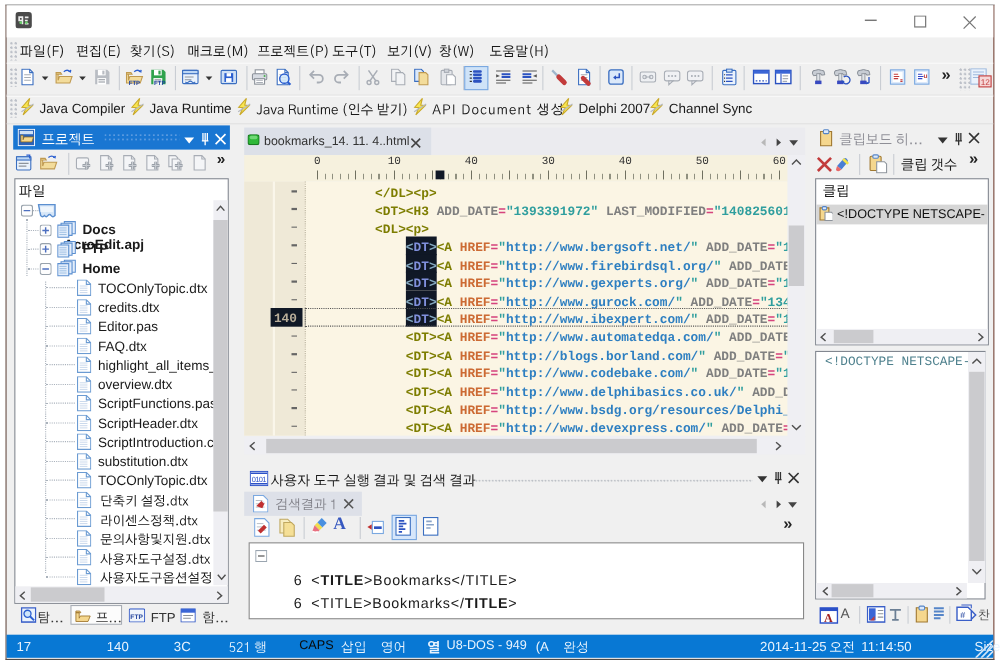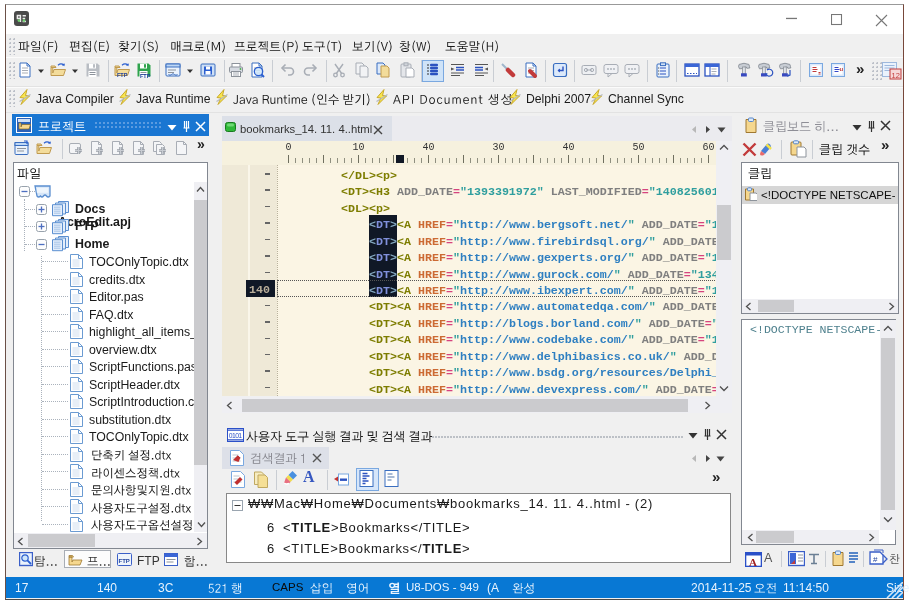--- a/index.html
+++ b/index.html
@@ -768,21 +768,20 @@
 <svg class="ab" style="left:384px;top:470px;" width="18" height="18" viewBox="0 0 18 18">
       <rect x="1" y="0.5" width="13" height="16" fill="#fff" stroke="#3a6ec0"></rect>
       <path d="M3.5 4h5M3.5 7h7M3.5 10h4" stroke="#8aa4c8" stroke-width="1.5"></path>
     </svg>
 <div class="ab" style="left:712px;top:468px;font:bold 15px 'Liberation Sans',sans-serif;color:#222;white-space:pre;">»</div>
 <div class="ab" style="left:226px;top:493px;width:505px;height:70px;background:#fff;border:1px solid #888"></div>
 <svg class="ab" style="left:232px;top:500px;" width="11" height="11" viewBox="0 0 11 11">
       <rect x="0.5" y="0.5" width="10" height="10" fill="#fff" stroke="#9aa5b0"></rect>
       <path d="M2.5 5.5h6" stroke="#333"></path>
     </svg>
-<div class="ab" style="left:248px;top:496px;font:normal 13px 'Liberation Sans',sans-serif;color:#1a1a1a;white-space:pre;letter-spacing:0.75px">₩₩Mac₩Home₩Documents₩bookmarks_14. 11. 4..html - (2)</div>
 <div class="ab" style="left:267px;top:520px;font:normal 13px 'Liberation Sans',sans-serif;color:#1a1a1a;white-space:pre;">6</div>
 <div class="ab" style="left:283px;top:520px;font:normal 13px 'Liberation Sans',sans-serif;color:#1a1a1a;white-space:pre;letter-spacing:0.7px">&lt;<b>TITLE</b>&gt;Bookmarks&lt;/TITLE&gt;</div>
 <div class="ab" style="left:267px;top:541px;font:normal 13px 'Liberation Sans',sans-serif;color:#1a1a1a;white-space:pre;">6</div>
 <div class="ab" style="left:283px;top:541px;font:normal 13px 'Liberation Sans',sans-serif;color:#1a1a1a;white-space:pre;letter-spacing:0.7px">&lt;TITLE&gt;Bookmarks&lt;/<b>TITLE</b>&gt;</div>
 <svg class="ab" style="left:744px;top:117px;" width="15" height="17" viewBox="0 0 15 17">
       <path d="M2 2.5 h10 v13 h-10z" fill="#f5d78e" stroke="#a07830"></path>
       <rect x="4.5" y="1" width="5" height="3.5" rx="1" fill="#dce9fa" stroke="#5585c8"></rect>
     </svg>
 <div class="ab" style="left:763px;top:119px;line-height:0"><svg width="76.0" height="15.6" viewBox="0 0 76.0 15.6" style="overflow:visible">
         <path transform="translate(0,12.12)" d="M2.0 -7.0V-7.8H9.0Q9.0 -8.5 9.0 -9.0H2.2V-9.8H10.0Q10.0 -7.5 9.5 -5.4H8.6Q8.8 -6.1 8.9 -7.0ZM0.5 -4.9V-5.7H11.4V-4.9ZM2.1 0.9V-1.8H8.9V-3.0H2.1V-3.7H9.9V-1.1H3.1V0.1H10.2V0.9Z M13.6 -3.9V-7.1H18.4V-8.7H13.5V-9.5H19.3V-6.4H14.5V-4.7H15.2Q17.6 -4.7 20.8 -5.0V-4.3Q19.3 -4.1 17.4 -4.0Q15.5 -3.9 14.5 -3.9ZM21.5 -3.7V-10.0H22.4V-3.7ZM14.9 1.0V-3.2H15.9V-2.1H21.5V-3.2H22.4V1.0ZM15.9 0.2H21.5V-1.3H15.9Z M26.2 -3.4V-9.4H27.1V-7.3H32.9V-9.4H33.8V-3.4ZM27.1 -4.2H32.9V-6.5H27.1ZM24.5 -0.2V-1.0H29.5V-4.0H30.5V-1.0H35.4V-0.2Z M38.3 -3.9V-9.1H45.9V-8.2H39.2V-4.8H46.0V-3.9ZM36.6 -0.3V-1.1H47.4V-0.3Z M53.6 -8.5V-9.4H57.5V-8.5ZM52.0 -6.2V-7.1H58.7V-6.2ZM52.5 -2.8Q52.5 -3.9 53.4 -4.5Q54.2 -5.2 55.5 -5.2Q56.8 -5.2 57.7 -4.5Q58.5 -3.9 58.5 -2.8Q58.5 -1.8 57.7 -1.2Q56.8 -0.5 55.5 -0.5Q54.2 -0.5 53.4 -1.2Q52.5 -1.8 52.5 -2.8ZM53.5 -2.8Q53.5 -2.2 54.1 -1.8Q54.7 -1.3 55.5 -1.3Q56.3 -1.3 56.9 -1.8Q57.5 -2.2 57.5 -2.8Q57.5 -3.5 57.0 -3.9Q56.4 -4.3 55.5 -4.3Q54.7 -4.3 54.1 -3.9Q53.5 -3.5 53.5 -2.8ZM60.5 1.1V-10.0H61.4V1.1Z M64.5 0.0V-1.5H66.0V0.0Z M68.8 0.0V-1.5H70.3V0.0Z M73.1 0.0V-1.5H74.6V0.0Z" fill="#8e8e96"></path>

